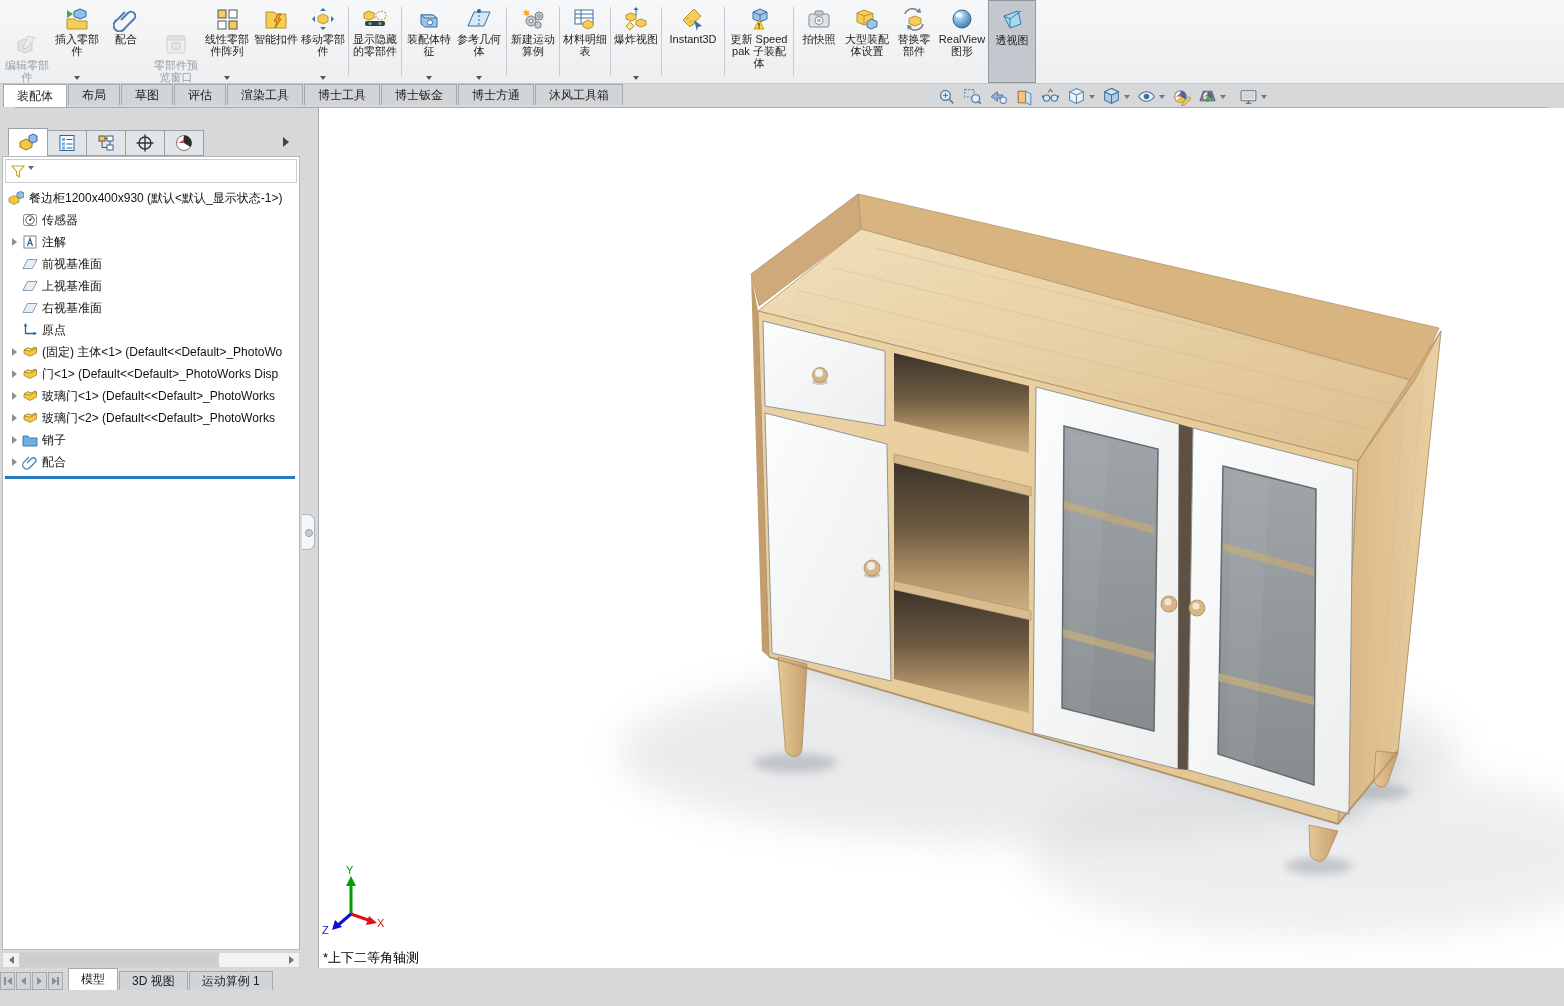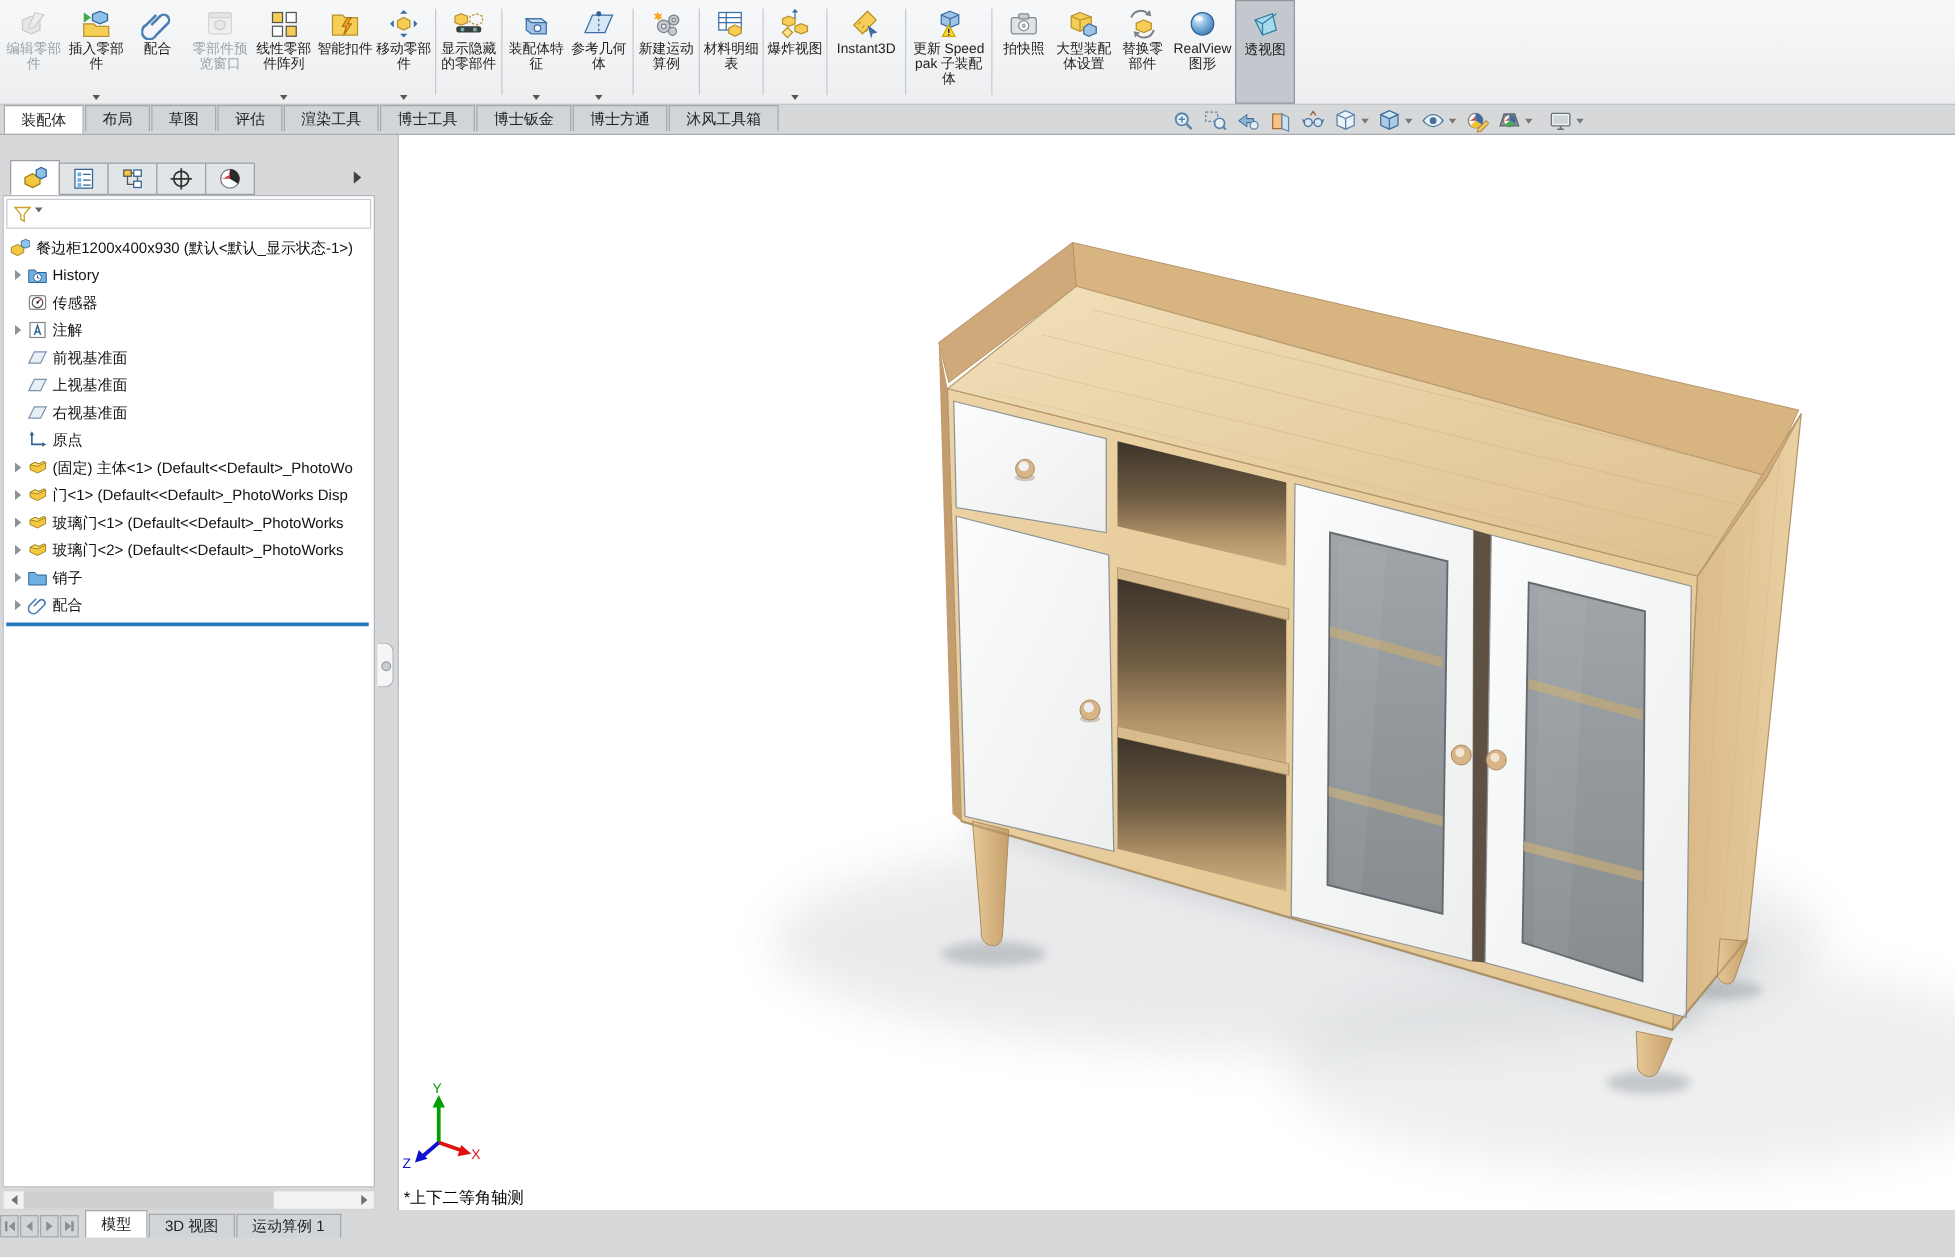--- a/index.html
+++ b/index.html
@@ -13,40 +13,40 @@
              border-bottom: 1px solid #c3c6c9; display: flex; align-items: stretch; padding-left: 2px; }
   .tbtn { display: flex; flex-direction: column; align-items: center; padding-top: 5px;
           position: relative; font-size: 11px; line-height: 12px; text-align: center;
           color: #222; cursor: default; }
   .tbtn .ticon { height: 27px; display: flex; align-items: center; justify-content: center; }
   .tlabel { margin-top: 1px; word-break: break-all; padding: 0 1px; }
   .tcaret { position: absolute; bottom: 3px; left: 50%; transform: translateX(-50%);
             width: 0; height: 0; border-left: 3.5px solid transparent;
             border-right: 3.5px solid transparent; border-top: 4px solid #555; }
   .tsep { width: 1px; background: #c7cace; margin: 7px 2px; }
-  .tbtn.disabled { color: #9ba1a6; }
+  .tbtn.disabled { color: #9ba1a6; justify-content: flex-end; }
   .tbtn.disabled svg { opacity: .4; filter: grayscale(1); }
   .tbtn.pressed { background: #c2c8cd; border: 1px solid #8f969c; }
 
   
   .ribbon { position: absolute; top: 84px; left: 0; width: 100%; height: 40px;
             background: #d6d8da; display: flex; align-items: flex-start; padding-left: 3px; }
   .rtab { height: 21px; padding: 0 13px; font-size: 12px; display: flex; align-items: center;
           background: #d2d5d8; border: 1px solid #a6a9ad; border-bottom: none; margin-right: 1px; color: #222; }
   .rtab.active { background: #ffffff; height: 23px; }
 
   
   .headsup { position: absolute; left: 935px; top: 86px; height: 21px;
              display: flex; align-items: center; gap: 3px; }
   .hu { display: flex; align-items: center; padding: 0 2px; }
   .hcaret { width: 0; height: 0; border-left: 3px solid transparent; border-right: 3px solid transparent;
             border-top: 4px solid #777; margin-left: 3px; }
 
   
-  .main { position: absolute; top: 107px; left: 0; width: 100%; height: 861px; border-top: 1px solid #a9acaf; }
+  .main { position: absolute; top: 107px; left: 0; width: 100%; height: 861px; border-top: 1px solid #a9acaf; border-radius: 19px; }
 
   .panel { position: absolute; left: 0; top: 0; width: 302px; height: 861px; background: #d6d8da; }
   .mgr-tabs { position: absolute; left: 8px; top: 20px; height: 28px; display: flex; align-items: flex-end; }
   .mtab { width: 40px; height: 26px; border: 1px solid #9aa0a5; background: #e2e5e7;
           display: flex; align-items: center; justify-content: center; margin-right: -1px; }
   .mtab.active { background: #fff; height: 28px; border-bottom-color: #fff; }
   .mgr-overflow { position: absolute; right: 8px; top: 26px; width: 16px; height: 16px;
                   display: flex; align-items: center; justify-content: center; }
   .mgr-overflow i { width: 0; height: 0; border-top: 5px solid transparent; border-bottom: 5px solid transparent;
                     border-left: 6px solid #444; display: block; }
@@ -531,33 +531,20 @@
           <div class="trow root">
             <span class="tico">
                 <svg width="16" height="16" viewBox="0 0 16 16">
                   <path d="M1 8l5-2.5 5 2.5v4l-5 2.5L1 12z" fill="#f3c73f" stroke="#9a7b16" stroke-width=".7"></path>
                   <path d="M9 3l3.5-1.5L16 3v4l-3.5 1.5L9 7z" fill="#8fc1ea" stroke="#2f6395" stroke-width=".7"></path>
                 </svg>
               </span>
             <span class="tlbl">餐边柜1200x400x930  (默认&lt;默认_显示状态-1&gt;)</span>
           </div>
 
-          <div class="trow">
-            <span class="exp">
-                <i></i>
-              </span>
-            <span class="tico">
-                <svg width="16" height="16" viewBox="0 0 16 16">
-                  <path d="M1 4h5l1.5 2H15v8H1z" fill="#6fb0e3" stroke="#2f6395" stroke-width=".8"></path>
-                  <circle cx="8" cy="10" r="3.2" fill="#fff" stroke="#2f6395" stroke-width=".8"></circle>
-                  <path d="M8 8.2V10l1.4.9" stroke="#2f6395" fill="none" stroke-width=".9"></path>
-                </svg>
-              </span>
-            <span class="tlbl">History</span>
-          </div>
 
           <div class="trow">
             <span class="noexp"></span>
             <span class="tico">
                 <svg width="16" height="16" viewBox="0 0 16 16">
                   <rect x="1.5" y="2.5" width="13" height="11" rx="2" fill="#fff" stroke="#888"></rect>
                   <circle cx="8" cy="8" r="4.2" fill="#fff" stroke="#555"></circle>
                   <path d="M8 8l2.4-2.4" stroke="#c33" stroke-width="1.2"></path>
                   <circle cx="8" cy="8" r="1" fill="#333"></circle>
                 </svg>

